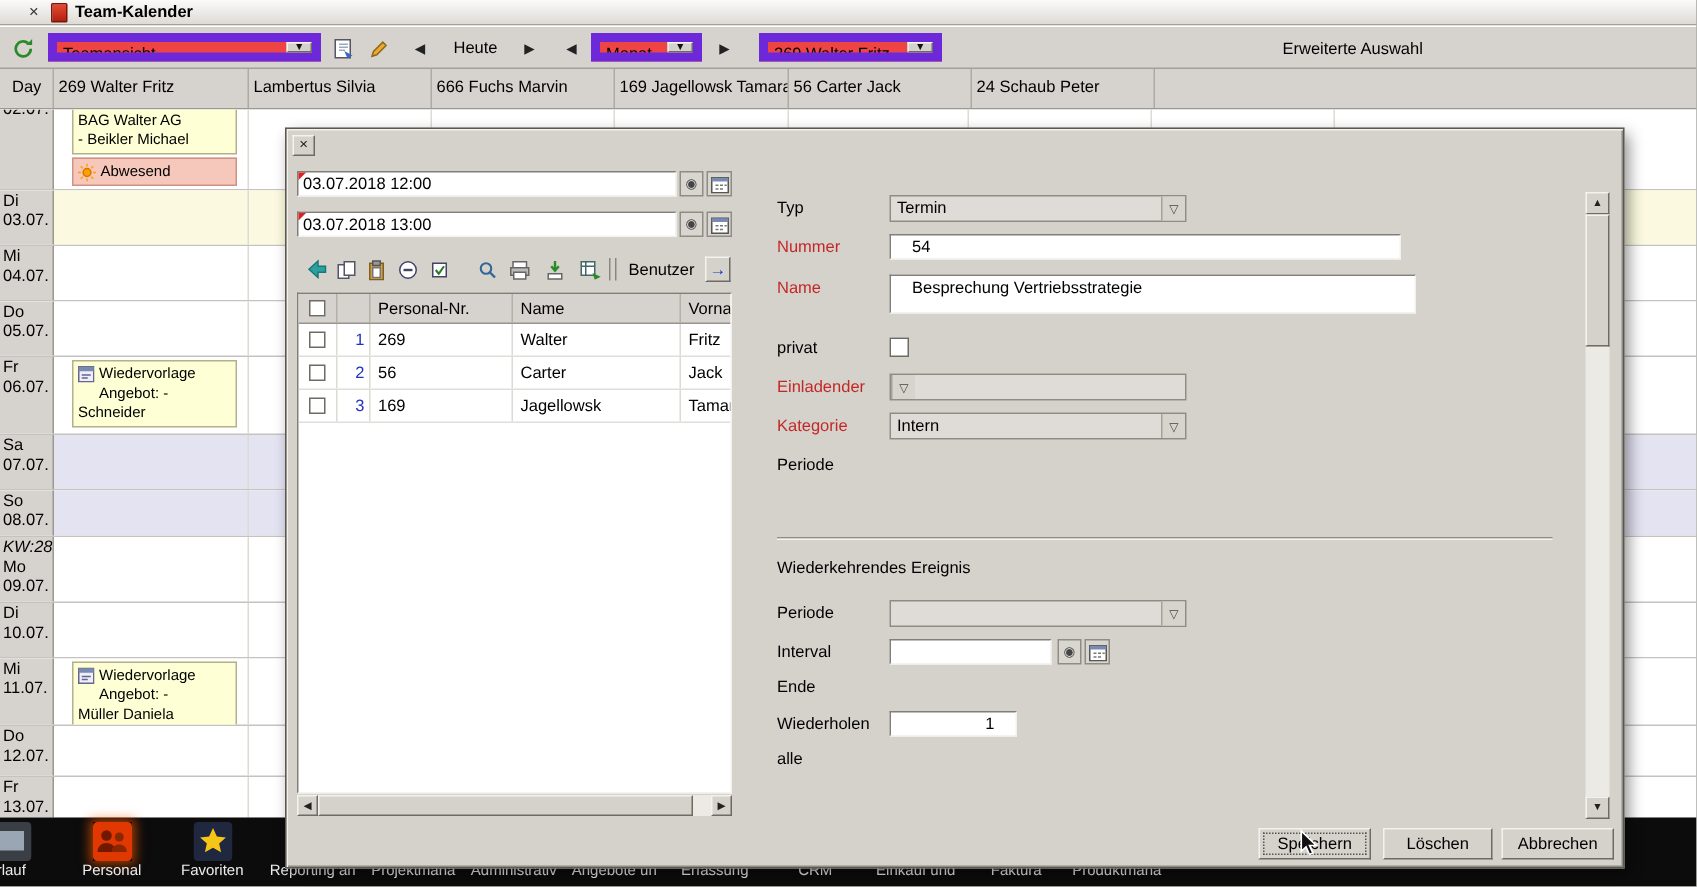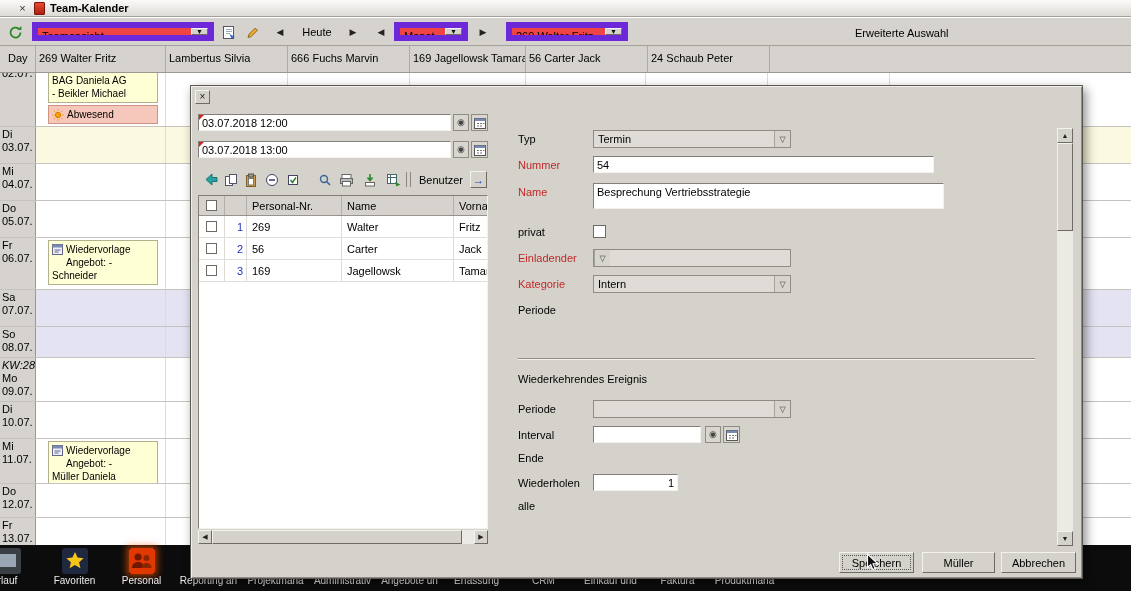--- a/index.html
+++ b/index.html
@@ -76,21 +76,21 @@
 .vscroll{left:866px;top:42px;width:16px;height:418px;background:#eceae5}
 .vbtn{position:absolute;left:0;width:16px;height:15px;font-size:7px;display:flex;align-items:center;justify-content:center;color:#222}
 .vthumb{position:absolute;left:0;top:15px;width:16px;height:88px}
 .flabel{position:absolute;left:327px;white-space:nowrap}
 .red{color:#c22828}
 .ctrl{position:absolute;left:402px}
 .fcombo{display:flex;height:18px;background:#dfdcd7;border:1px solid #8f8c85}
 .fcombo .cval{flex:1;padding:2px 4px;white-space:nowrap;overflow:hidden}
 .fcombo .carr{width:16px;border-left:1px solid #a5a29b;display:flex;align-items:center;justify-content:center;font-size:8px;color:#444;background:#d7d4ce}
 .blue{color:#2233bb}
-.tin{padding:2px 3px;white-space:nowrap;overflow:hidden}
+.tin{padding:2px 14px;white-space:nowrap;overflow:hidden}
 .misspell{text-decoration:underline wavy #e00 1px;text-underline-offset:2px}
 .sepline{position:absolute;left:327px;width:517px;height:2px;border-top:1px solid #8f8c85;border-bottom:1px solid #f4f2ee}
 .btn{position:absolute;height:21px;display:flex;align-items:center;justify-content:center}
 .btn.focusdef{outline:1px dotted #555;outline-offset:-4px}
 .wkly{position:absolute;left:327px;top:432px;width:530px;height:18px}
 .wkly span{position:absolute;top:2px;white-space:nowrap}
 .wkly .cb{position:absolute;top:2px}
 .cursor{position:absolute;left:866px;top:553px;z-index:60}
 </style>
 </head>
@@ -163,21 +163,21 @@
       <div class="ch-cell" style="width: 122px; flex: 0 0 122px;">24 Schaub Peter</div>
       <div class="ch-cell fill"></div>
     </div>
   <div class="cal-body" id="cal-body">
       <div class="cal-row" style="height: 54px;">
         <div class="cal-daycell">
           <div class="cutdate">02.07.</div>
         </div>
         <div class="cal-cell" style="width: 130px; flex: 0 0 130px;">
           <div class="event appointment cuttop">
-            <div class="ev-line">BAG Daniela AG</div>
+            <div class="ev-line">BAG Walter AG</div>
             <div class="ev-line">- Beikler Michael</div>
           </div>
           <div class="event absence">
             <span class="ev-ico"><svg width="12" height="12">
                 <circle cx="6" cy="6" r="2.6" fill="#ffa000" stroke="#d07800"></circle>
                 <g stroke="#ffa000">
                   <path d="M6 0v2M6 10v2M0 6h2M10 6h2M1.8 1.8l1.4 1.4M8.8 8.8l1.4 1.4M10.2 1.8L8.8 3.2M3.2 8.8l-1.4 1.4"></path>
                 </g>
               </svg></span>
             <div class="ev-line">Abwesend</div>
@@ -372,38 +372,38 @@
 
   <div class="taskbar" id="taskbar">
       <div class="tk-item">
         <div class="tk-icon"><svg width="26" height="26">
             <rect width="26" height="26" rx="3" fill="#3a3f46"></rect>
             <rect x="5" y="6" width="16" height="13" fill="#9aa6b4"></rect>
           </svg></div>
         <div class="tk-label">rlauf</div>
       </div>
       <div class="tk-item">
-        <div class="tk-icon"><svg width="26" height="26">
-            <rect width="26" height="26" rx="3" fill="#202840"></rect>
-            <path d="M13 4l2.6 5.6 6 .7-4.5 4 1.3 5.9-5.4-3.1-5.4 3.1 1.3-5.9-4.5-4 6-.7z" fill="#f5c518"></path>
-          </svg></div>
-        <div class="tk-label">Favoriten</div>
-      </div>
-      <div class="tk-item">
         <div class="tk-icon active"><svg width="26" height="26">
             <rect width="26" height="26" rx="3" fill="#e03800"></rect>
             <circle cx="9" cy="9" r="3.5" fill="#701800"></circle>
             <path d="M3 20c0-4 3-6 6-6s6 2 6 6z" fill="#701800"></path>
             <circle cx="17.5" cy="10" r="3" fill="#8a2600"></circle>
             <path d="M12.5 20c0-3.5 2.5-5 5-5s5 1.5 5 5z" fill="#8a2600"></path>
           </svg></div>
         <div class="tk-label">Personal</div>
       </div>
       <div class="tk-item">
         <div class="tk-icon"><svg width="26" height="26">
+            <rect width="26" height="26" rx="3" fill="#202840"></rect>
+            <path d="M13 4l2.6 5.6 6 .7-4.5 4 1.3 5.9-5.4-3.1-5.4 3.1 1.3-5.9-4.5-4 6-.7z" fill="#f5c518"></path>
+          </svg></div>
+        <div class="tk-label">Favoriten</div>
+      </div>
+      <div class="tk-item">
+        <div class="tk-icon"><svg width="26" height="26">
             <rect width="26" height="26" rx="3" fill="#3a3f46"></rect>
             <rect x="5" y="6" width="16" height="13" fill="#9aa6b4"></rect>
           </svg></div>
         <div class="tk-label">Reporting an</div>
       </div>
       <div class="tk-item">
         <div class="tk-icon"><svg width="26" height="26">
             <rect width="26" height="26" rx="3" fill="#3a3f46"></rect>
             <rect x="5" y="6" width="16" height="13" fill="#9aa6b4"></rect>
           </svg></div>
@@ -662,21 +662,21 @@
     <div class="vscroll abs">
       <div class="vbtn raised" style="top:0">▲</div>
       <div class="vthumb raised"></div>
       <div class="vbtn raised" style="bottom:0">▼</div>
     </div>
 
     <div class="btn raised focusdef" style="left:648px;top:466px;width:75px">
         <span>Speichern</span>
       </div>
     <div class="btn raised" style="left:731px;top:466px;width:73px">
-        <span>Müller</span>
+        <span>Löschen</span>
       </div>
     <div class="btn raised" style="left:810px;top:466px;width:75px">
         <span>Abbrechen</span>
       </div>
   </div>
 
   <div class="cursor">
     <svg width="13" height="19" viewBox="0 0 13 19">
         <path d="M1.5 1v13.5l3.2-2.9 2.2 5 2.3-1-2.2-4.9 4.5-.1z" fill="#101010" stroke="#fff" stroke-width="1.1"></path>
       </svg>

